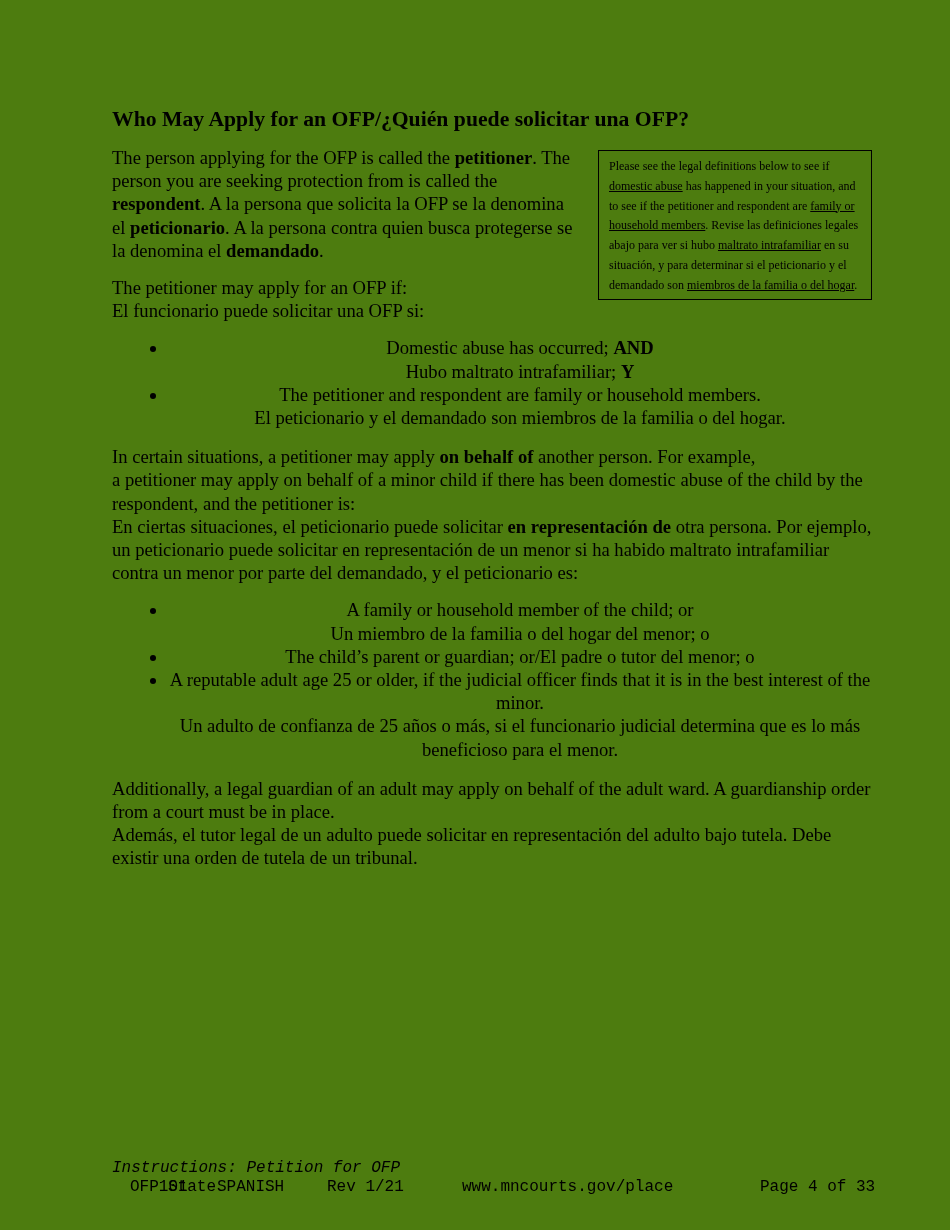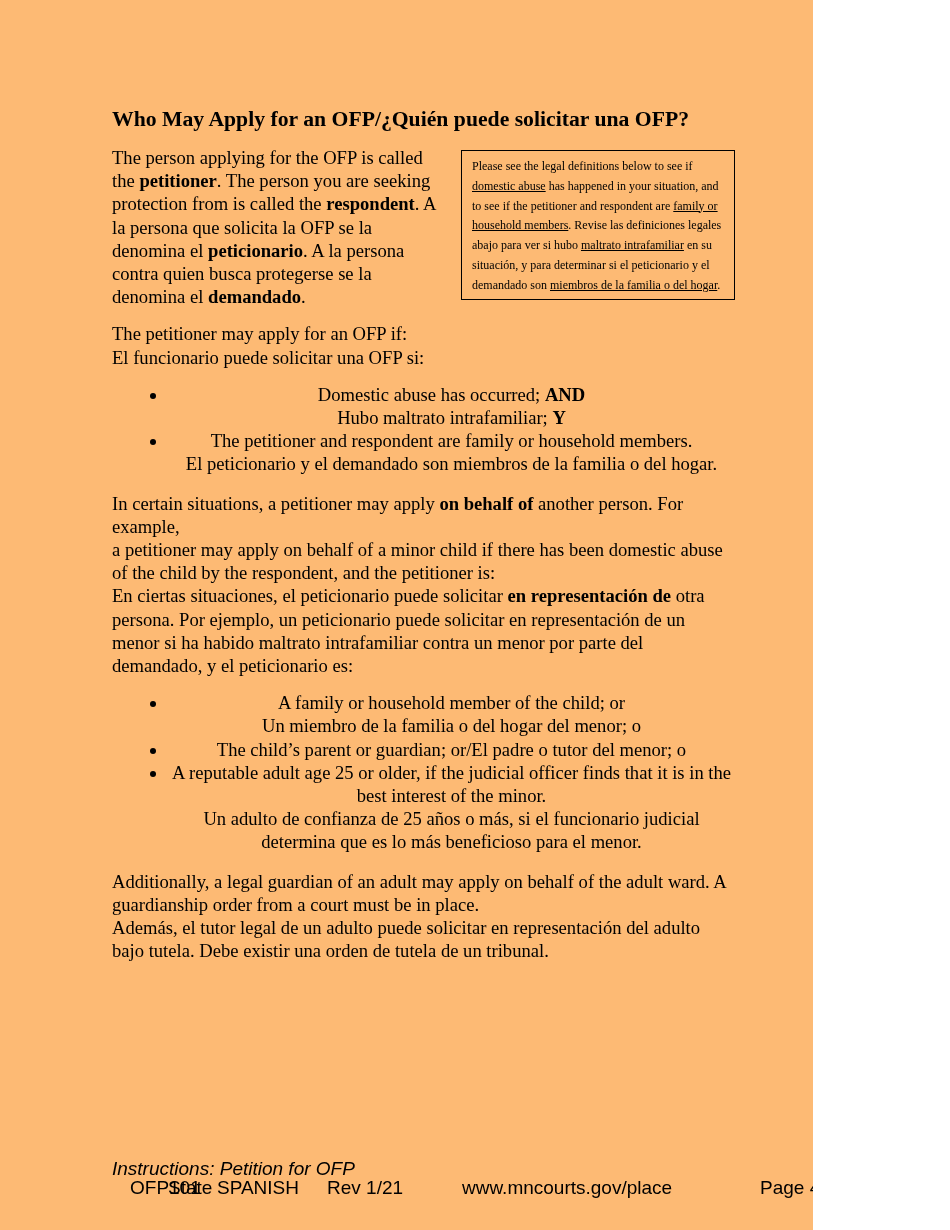--- a/index.html
+++ b/index.html
@@ -1,22 +1,22 @@
 <!DOCTYPE html>
 <html><head>
 <meta charset="utf-8">
 <style>
   * { box-sizing: border-box; }
   html, body { margin: 0; padding: 0; }
   body { width: 950px; height: 1230px; background: #ffffff; }
   .page {
     position: relative;
-    width: 813px;
+    width: 950px;
     height: 1230px;
-    background: #fdba74;
+    background: #4d7c0f;
     color: #000000;
     font-family: "Liberation Serif", serif;
     font-size: 18.6px;
     line-height: 23.2px;
     overflow: hidden;
   }
   .content { padding: 106px 78px 0 112px; }
   h1.h, h2.h {
     font-size: 21.7px;
     line-height: 26px;
@@ -37,22 +37,22 @@
   .defbox p { margin: 0; }
   ul.bullets { margin: 14px 0 16px 0; padding-left: 56px; list-style: disc outside; }
   ul.bullets li { margin: 0; padding: 0; text-align: center; }
   .b { font-weight: 700; }
   .u { text-decoration: underline; }
   .footer {
     position: absolute;
     left: 112px;
     top: 1159px;
     width: 760px;
-    font-family: Liberation Sans, sans-serif;
-    font-size: 19px;
+    font-family: Liberation Mono, monospace;
+    font-size: 16px;
     line-height: 19px;
     color: #000000;
   }
   .footer .doc-title { font-style: italic; }
   .footer-row { position: relative; height: 19px; }
   .footer-row span { position: absolute; top: 0; white-space: nowrap; }
   .f-form   { left: 18px; }
   .f-state  { left: 56px; }
   .f-lang   { left: 105px; }
   .f-rev    { left: 215px; }

